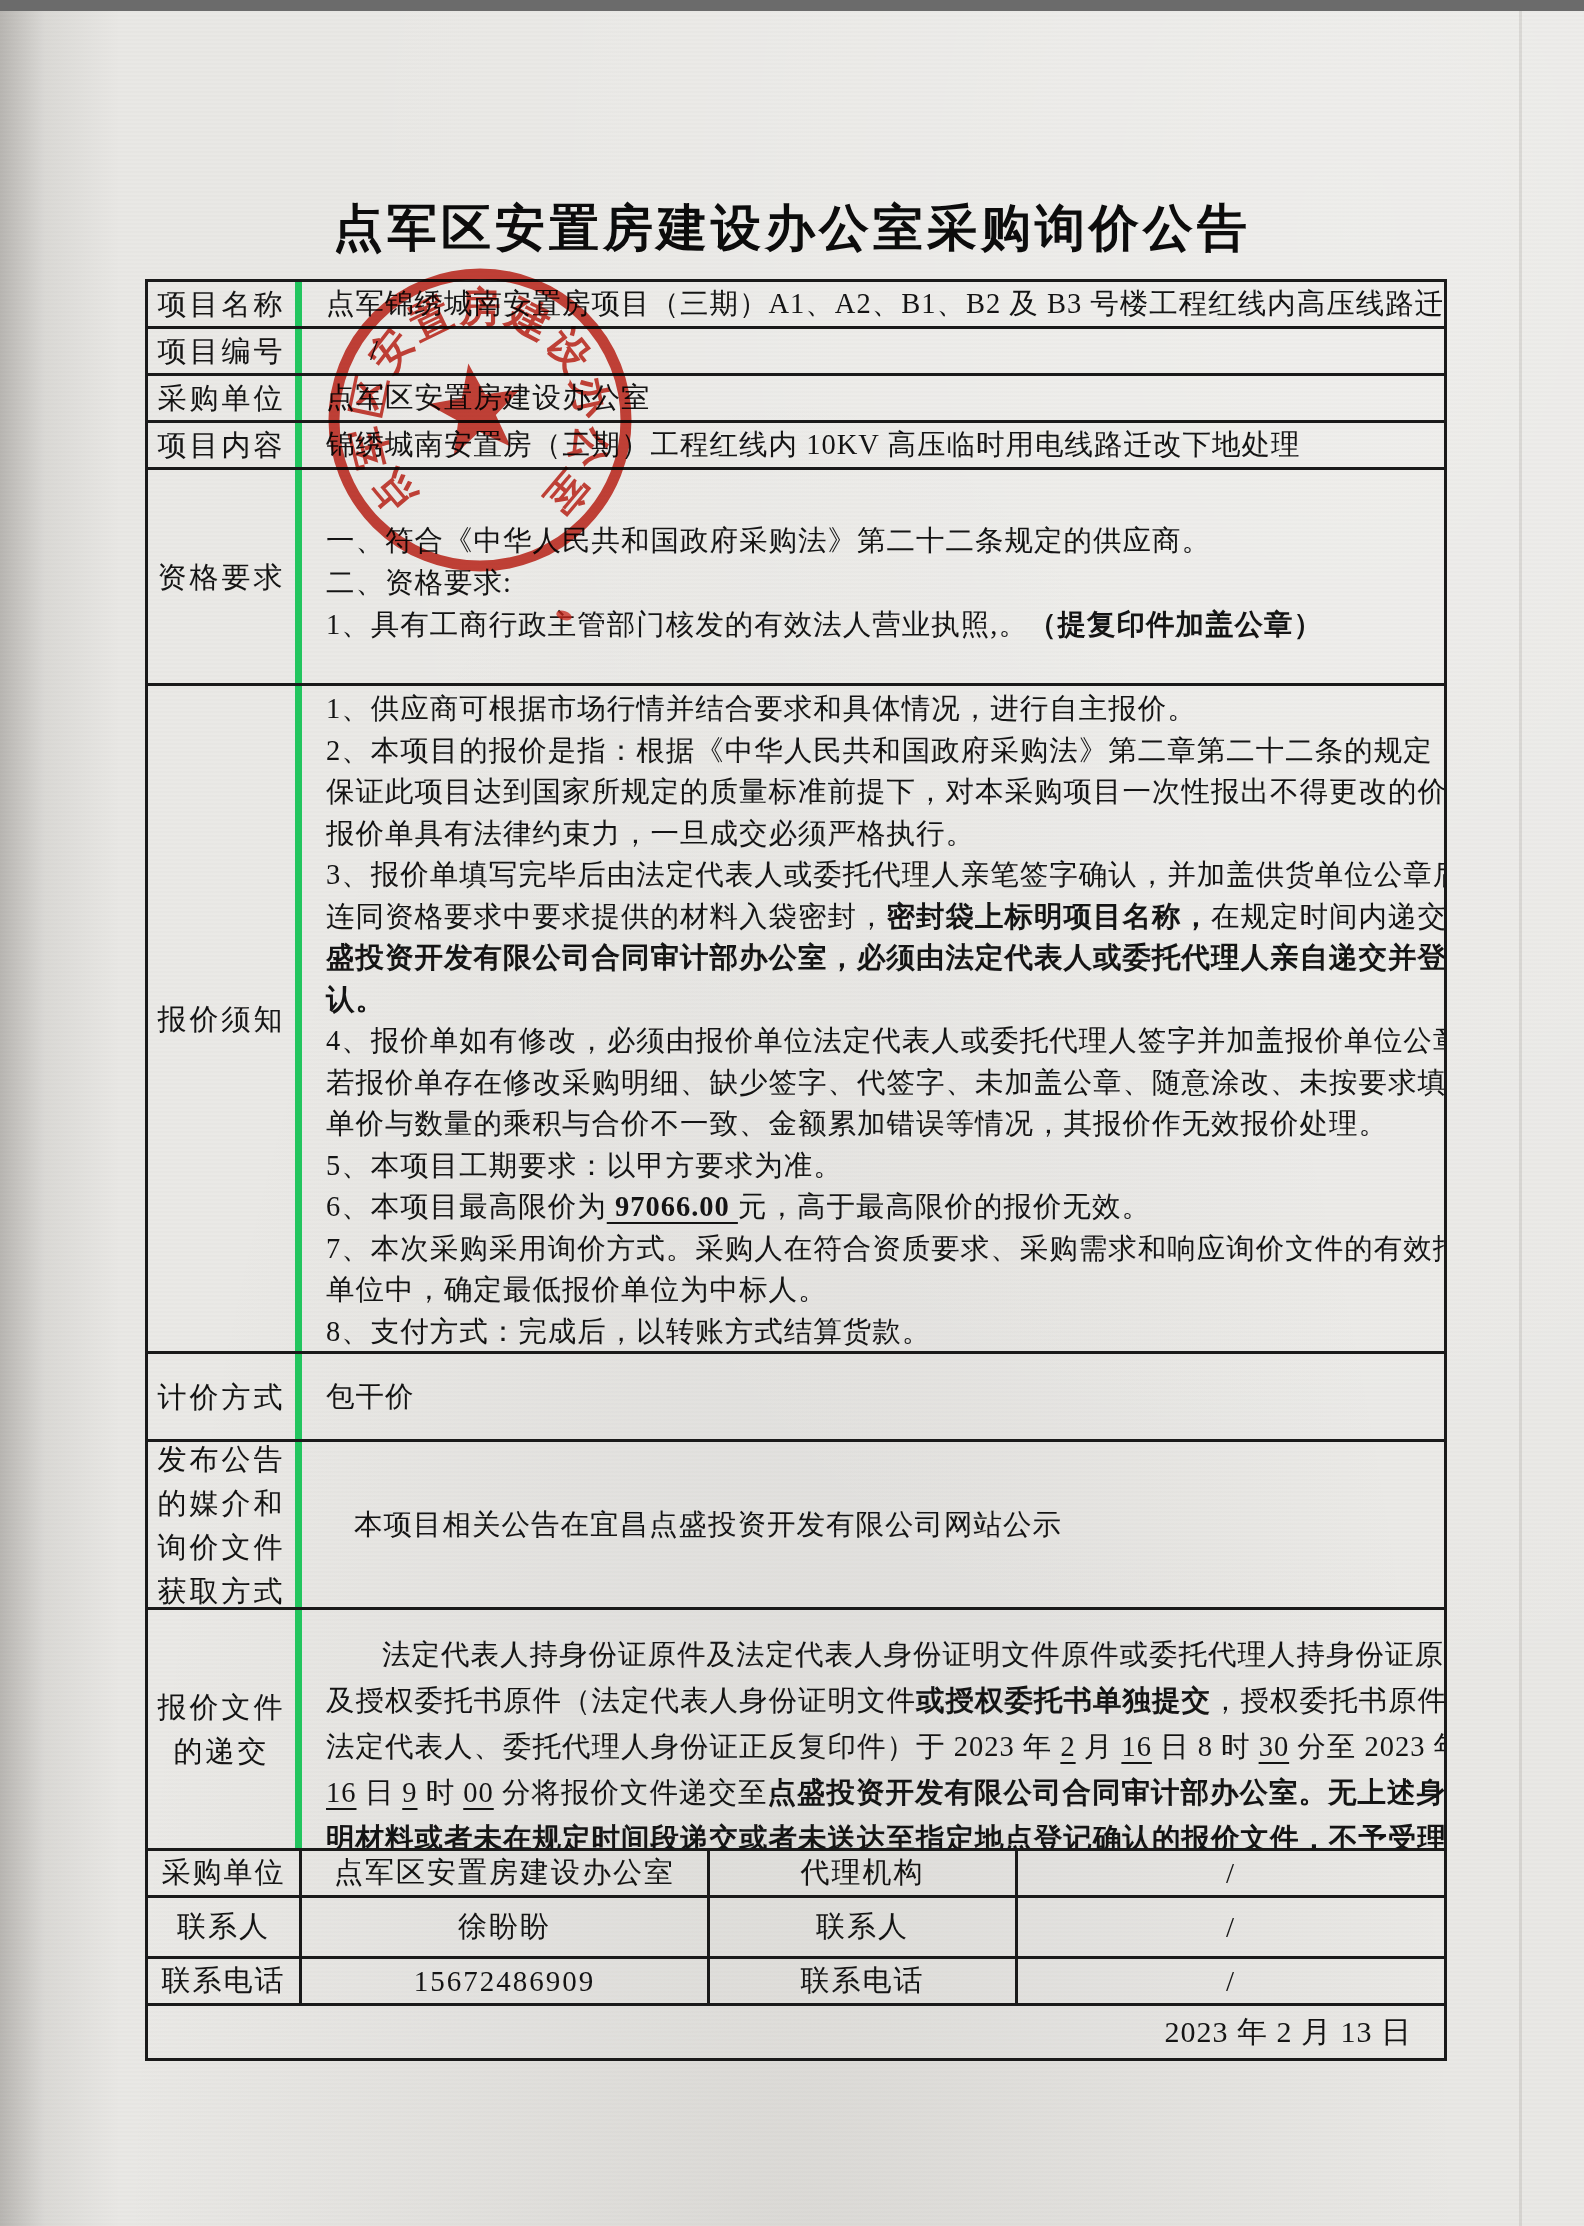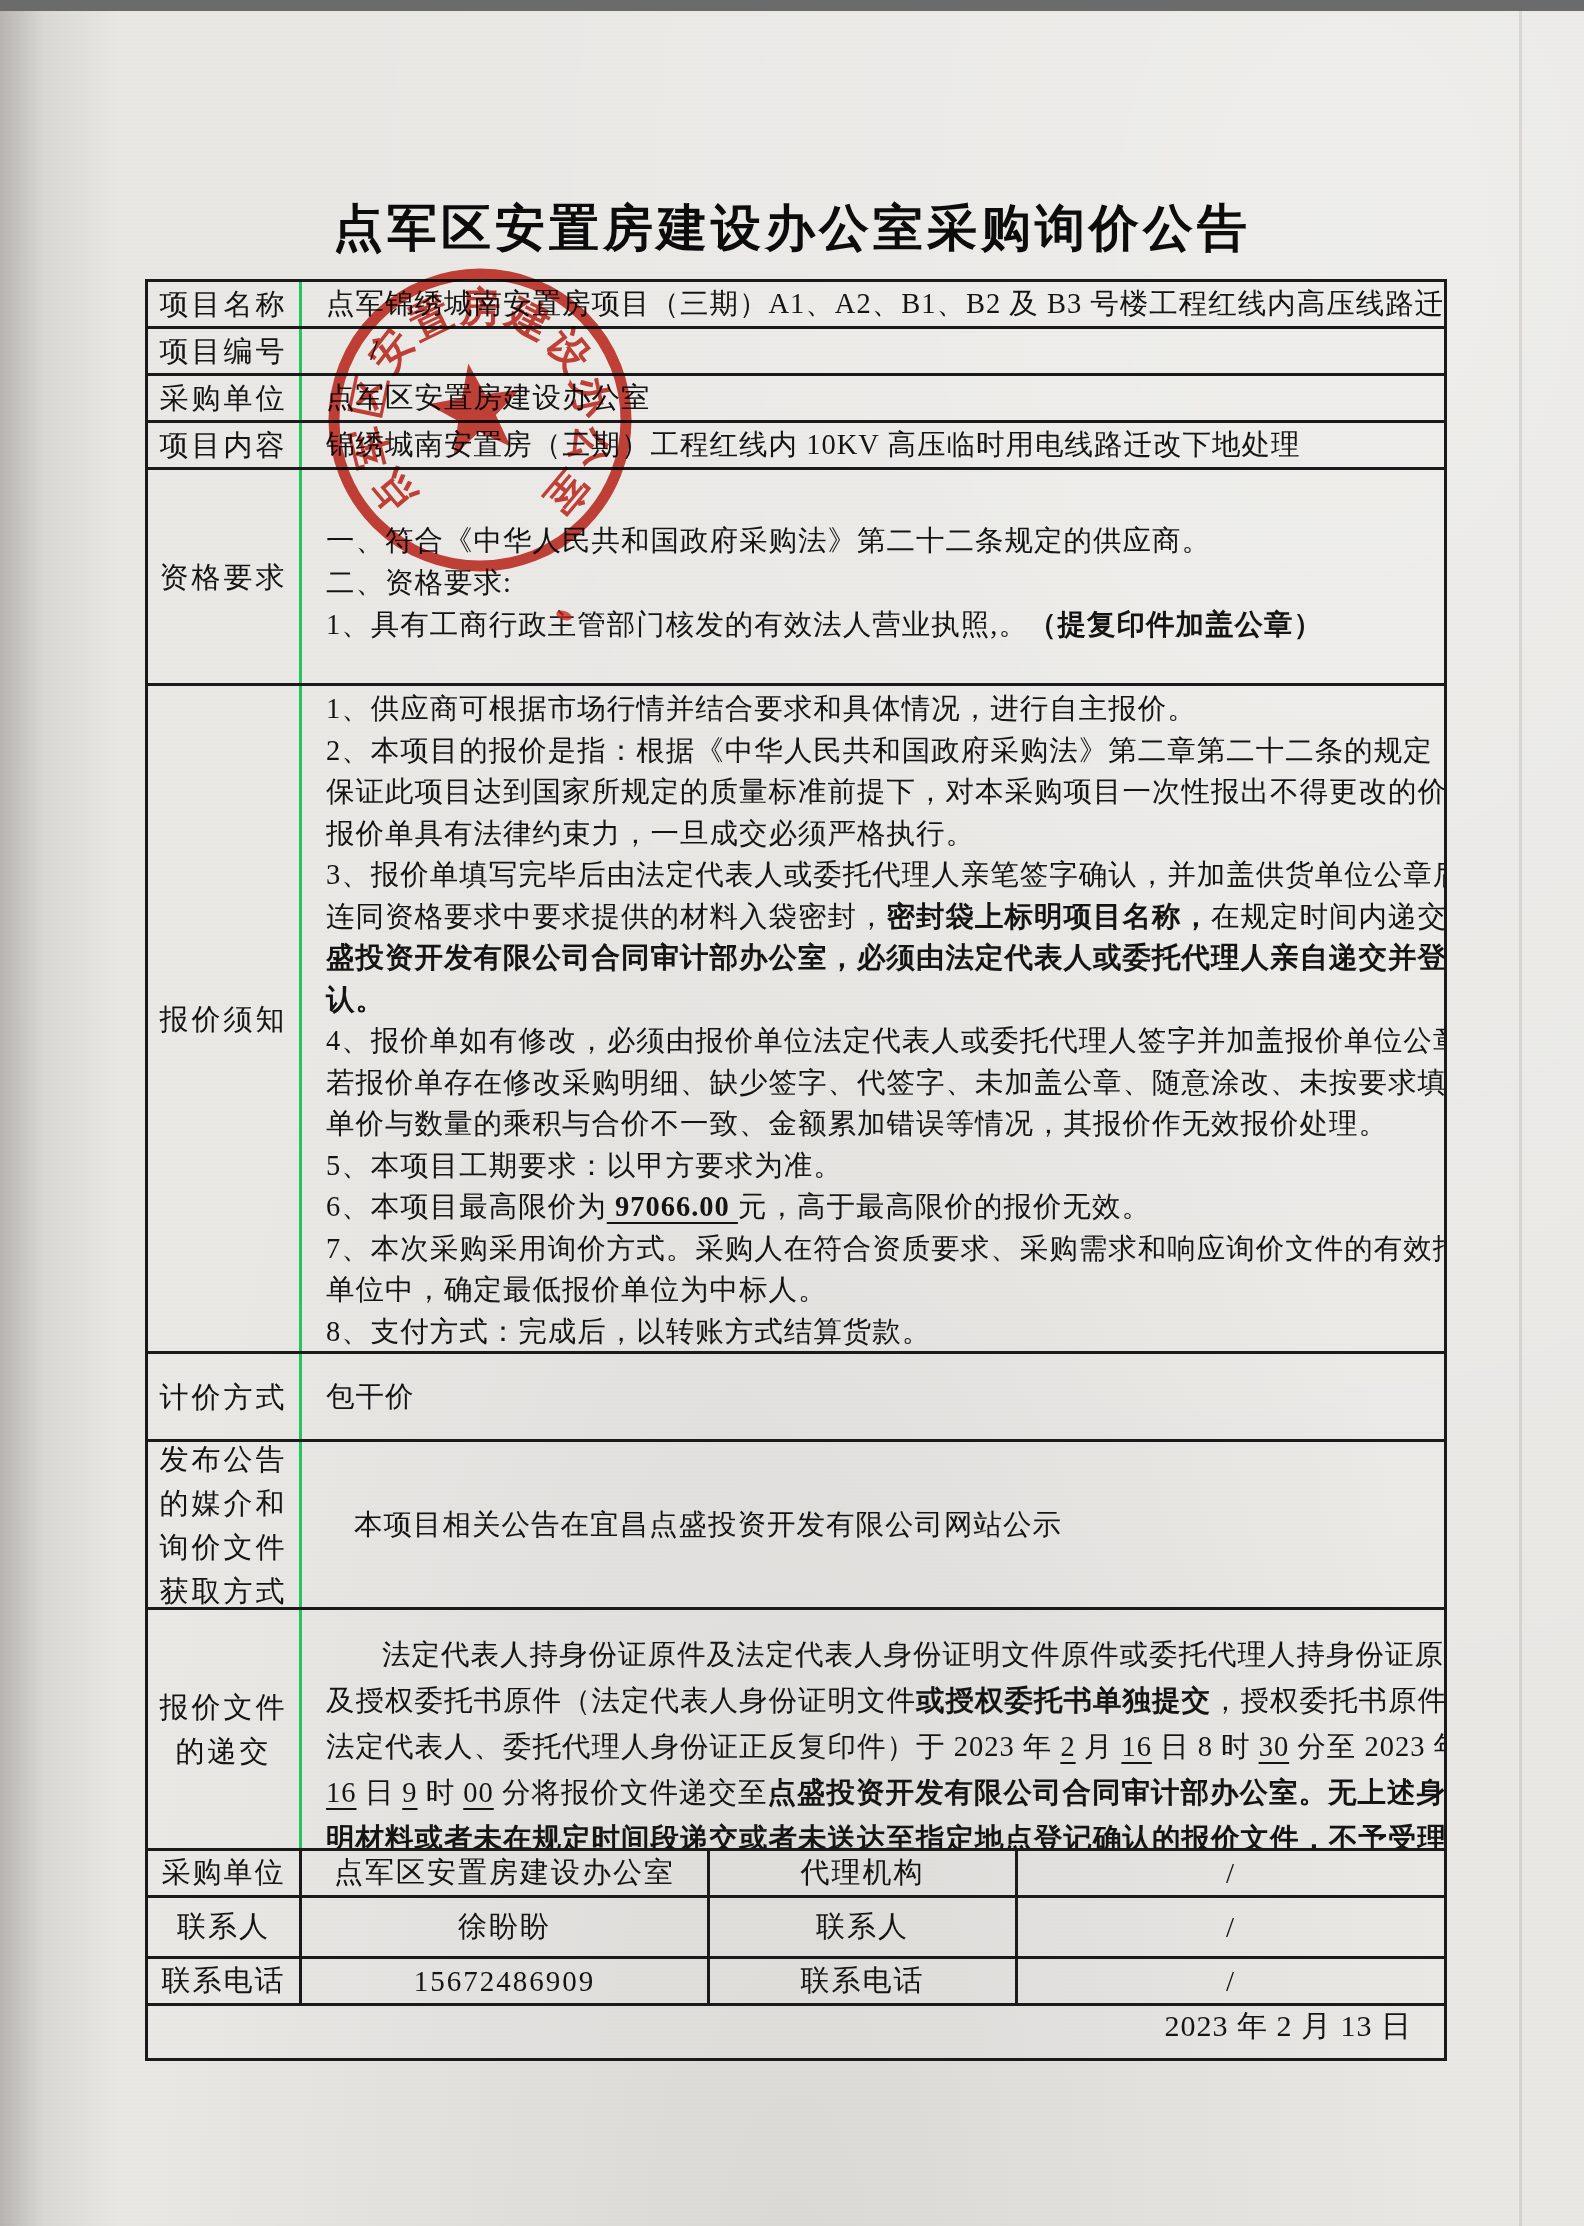--- a/index.html
+++ b/index.html
@@ -30,39 +30,39 @@
     font-family:"Liberation Sans","DejaVu Sans",sans-serif;
     font-weight:900;font-size:50px;letter-spacing:4px;color:#0c0c0c;
   }
   .doc-table{
     position:absolute;left:145px;top:268px;width:1302px;
     border:3px solid #1a1a1a;box-sizing:border-box;background:rgba(255,255,255,.06);
   }
   .t-row{display:flex;box-sizing:border-box;border-bottom:3px solid #1a1a1a;}
   .t-row:last-child{border-bottom:none;}
   .t-label{
-    flex:0 0 154px;border-right:3px solid #22c55e;box-sizing:border-box;
+    flex:0 0 154px;border-right:7px solid #22c55e;box-sizing:border-box;
     display:flex;flex-direction:column;justify-content:center;align-items:center;
     font-size:29px;letter-spacing:3px;line-height:44px;text-align:center;
   }
   .t-content{
     flex:1;min-width:0;box-sizing:border-box;overflow:hidden;
     padding:0 18px 0 24px;font-size:28.5px;letter-spacing:1px;
   }
   .t-content.vc{display:flex;flex-direction:column;justify-content:center;}
   .t-line{white-space:nowrap;}
   .b{font-weight:bold;}
   .u{text-decoration:underline;text-decoration-thickness:2px;text-underline-offset:6px;}
   .c-cell{
     display:flex;align-items:center;justify-content:center;box-sizing:border-box;
     border-right:3px solid #1a1a1a;font-size:29px;letter-spacing:2px;
   }
   .c-cell:last-child{border-right:none;}
   .c1{flex:0 0 154px;} .c2{flex:0 0 408px;} .c3{flex:0 0 308px;} .c4{flex:1;}
-  .d-row{display:flex;align-items:flex-start;justify-content:flex-end;
+  .d-row{display:flex;align-items:center;justify-content:flex-end;
          padding-right:32px;font-size:30px;letter-spacing:1px;box-sizing:border-box;}
   .stamp{
     position:absolute;left:320px;top:249px;width:320px;height:320px;
     opacity:.86;mix-blend-mode:multiply;pointer-events:none;
   }
   .ink-dot{
     position:absolute;left:556px;top:600px;width:16px;height:9px;border-radius:50%;
     transform:rotate(18deg);opacity:.75;pointer-events:none;
   }
 </style>

